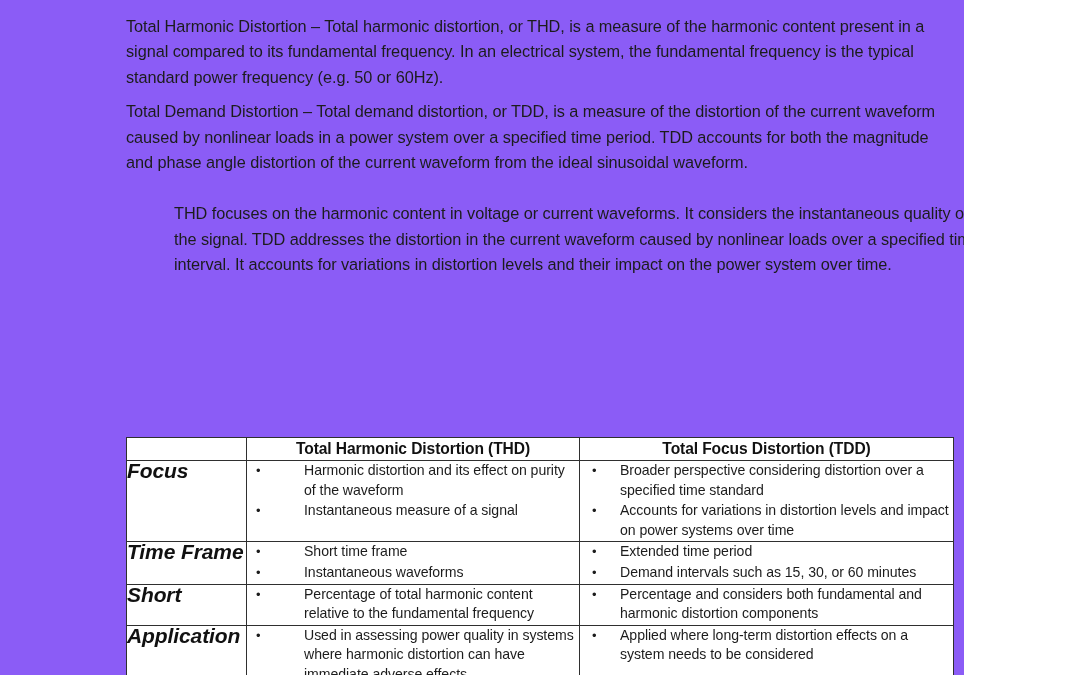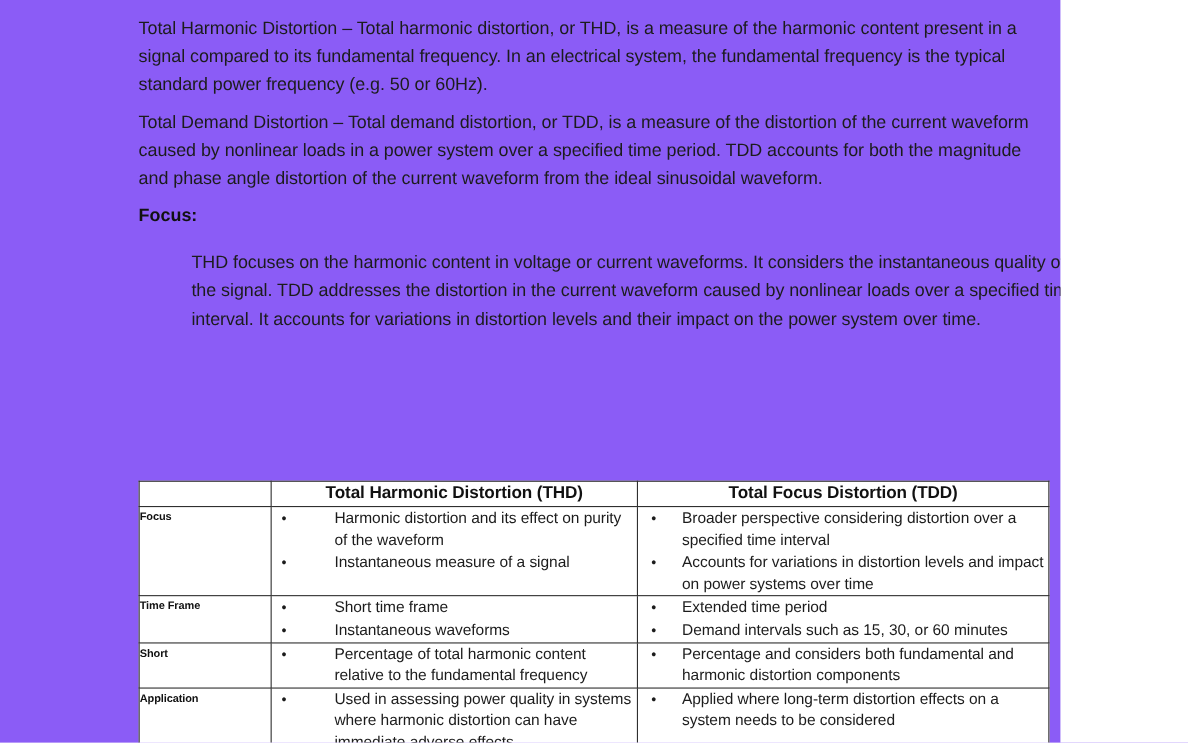--- a/index.html
+++ b/index.html
@@ -95,26 +95,27 @@
   th.hdr-title {
     font-size: 15.6px;
     font-weight: bold;
     line-height: 22px;
     letter-spacing: -0.1px;
     color: #111111;
     padding: 1px 2px 1px 2px;
   }
 
   td.row-label {
-    font-size: 10px;
+    font-size: 21px;
     font-weight: bold;
     line-height: 20px;
     color: #111111;
     padding: 8px 0 4px 8px;
     letter-spacing: -0.1px;
+    font-style: italic;
   }
 
   td.cell {
     padding: 4px 6px 5px 0;
   }
 
   ul.blist {
     list-style: none;
     margin: 0;
     padding: 0;
@@ -159,21 +160,20 @@
 <body>
 
 <div class="page">
 
   <div class="content">
 
     <p class="body-para para-wide">Total Harmonic Distortion – Total harmonic distortion, or THD, is a measure of the harmonic content present in a signal compared to its fundamental frequency. In an electrical system, the fundamental frequency is the typical standard power frequency (e.g. 50 or 60Hz).</p>
 
     <p class="body-para para-wide">Total Demand Distortion – Total demand distortion, or TDD, is a measure of the distortion of the current waveform caused by nonlinear loads in a power system over a specified time period. TDD accounts for both the magnitude and phase angle distortion of the current waveform from the ideal sinusoidal waveform.</p>
 
-    <p class="focus-heading">Focus:</p>
 
     <div class="gap-after-focus"></div>
 
     <p class="body-para para-narrow">THD focuses on the harmonic content in voltage or current waveforms. It considers the instantaneous quality of the signal. TDD addresses the distortion in the current waveform caused by nonlinear loads over a specified time interval. It accounts for variations in distortion levels and their impact on the power system over time.</p>
 
   </div>
 
   <div class="cmp-table-wrap">
     <table class="cmp">
       <colgroup>
@@ -192,21 +192,21 @@
           <tr>
             <td class="row-label">Focus</td>
             <td class="cell thd">
               <ul class="blist">
                 <li><span class="bullet">•</span><span>Harmonic distortion and its effect on purity of the waveform</span></li>
                 <li><span class="bullet">•</span><span>Instantaneous measure of a signal</span></li>
               </ul>
             </td>
             <td class="cell tdd">
               <ul class="blist">
-                <li><span class="bullet">•</span><span>Broader perspective considering distortion over a specified time interval</span></li>
+                <li><span class="bullet">•</span><span>Broader perspective considering distortion over a specified time standard</span></li>
                 <li><span class="bullet">•</span><span>Accounts for variations in distortion levels and impact on power systems over time</span></li>
               </ul>
             </td>
           </tr>
           <tr>
             <td class="row-label">Time Frame</td>
             <td class="cell thd">
               <ul class="blist">
                 <li><span class="bullet">•</span><span>Short time frame</span></li>
                 <li><span class="bullet">•</span><span>Instantaneous waveforms</span></li>

